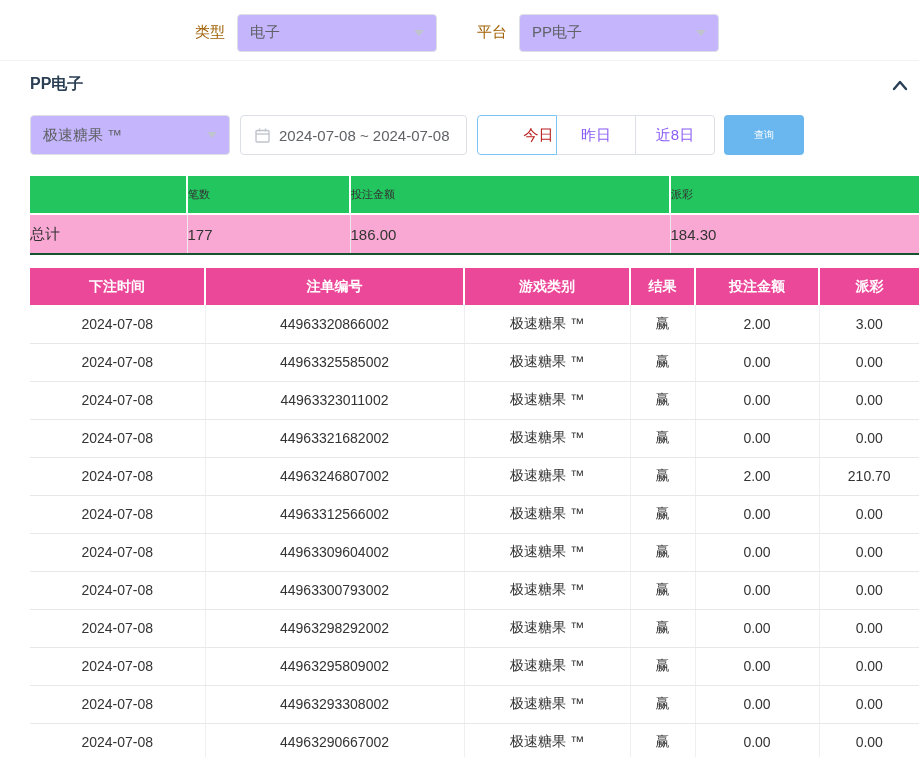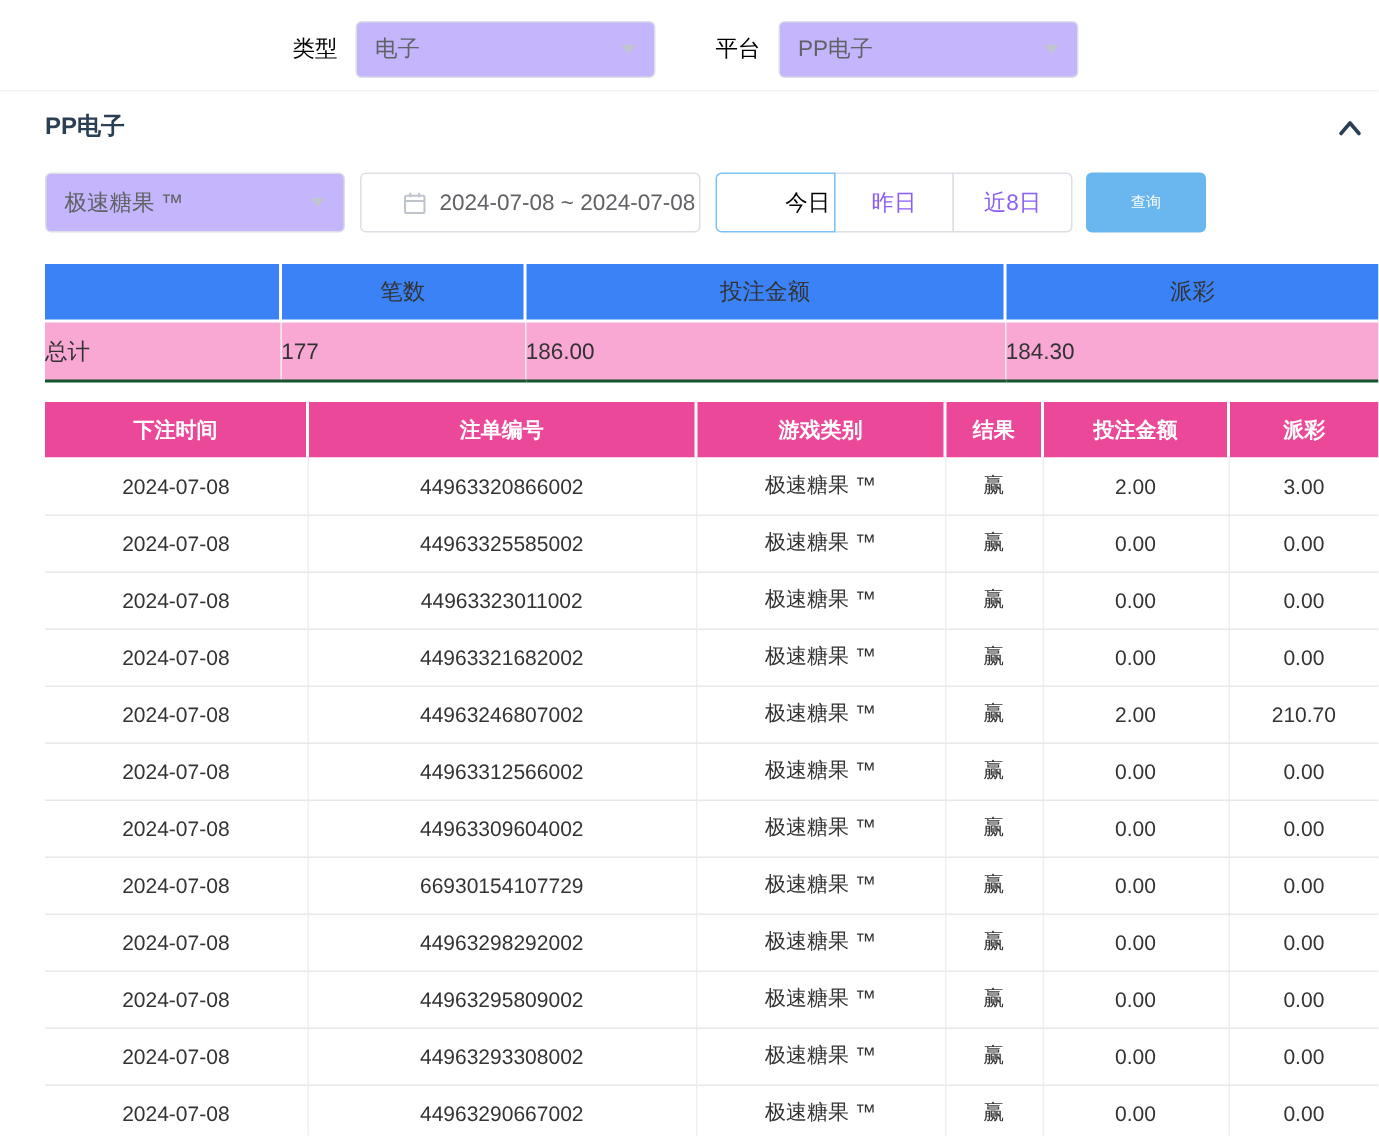--- a/index.html
+++ b/index.html
@@ -11,21 +11,21 @@
     color: #333;
   }
 
   
   .top-form {
     display: flex; align-items: center;
     padding: 5px 0 0 195px;
     height: 61px;
     border-bottom: 1px solid #f2f2f2;
   }
-  .form-label { font-size: 15px; color: #000000; margin-right: 12px; white-space: nowrap; }
+  .form-label { font-size: 15px; color: #a16207; margin-right: 12px; white-space: nowrap; }
   .select-box {
     width: 200px; height: 38px;
     border: 1px solid #dcdfe6; border-radius: 4px;
     background: #c4b5fd;
     display: flex; align-items: center; justify-content: space-between;
     padding: 0 12px;
     font-size: 15px; color: #606266;
     cursor: pointer;
   }
   .caret-down {
@@ -48,60 +48,60 @@
   .filter-row {
     display: flex; align-items: center;
     margin: 20px 0 0 30px;
   }
   .game-select { width: 200px; height: 40px; }
   .date-box {
     margin-left: 10px;
     width: 227px; height: 40px;
     border: 1px solid #dcdfe6; border-radius: 4px;
     display: flex; align-items: center;
-    padding: 0 28px;
+    padding: 0 14px;
     font-size: 15px; color: #606266;
     cursor: pointer;
     white-space: nowrap;
   }
   .calendar-icon { margin-right: 9px; flex: none; }
   .btn-group { display: flex; margin-left: 10px; }
   .quick-btn {
     width: 80px; height: 40px;
     background: #fff;
     border: 1px solid #dcdfe6;
     font-size: 15px; color: #8b5cf6;
     cursor: pointer;
     margin-left: -1px;
     font-family: inherit;
   }
   .quick-btn:first-child { margin-left: 0; border-radius: 4px 0 0 4px; }
   .quick-btn:last-child { border-radius: 0 4px 4px 0; }
   .quick-btn.active {
-    border-color: #7cc4f5; color: #000000;
+    border-color: #7cc4f5; color: #b91c1c;
     position: relative; z-index: 1; padding-left: 43px;
   }
   .search-btn {
     margin-left: 9px;
     width: 80px; height: 40px;
     background: #6ab7ef; color: #fff;
     border: none; border-radius: 4px;
     font-size: 10px;
     cursor: pointer;
     font-family: inherit;
   }
 
   
   table { border-collapse: collapse; table-layout: fixed; }
   .summary-table { width: 889px; margin: 21px 0 0 30px; }
   .summary-table th {
-    background: #3b82f6;
+    background: #22c55e;
     height: 38px;
-    font-size: 15px; font-weight: normal; color: #333;
-    text-align: center;
+    font-size: 11px; font-weight: normal; color: #333;
+    text-align: left;
     border-right: 2px solid #fff;
     border-bottom: 2px solid #fff;
   }
   .summary-table th:last-child { border-right: none; }
   .summary-table td {
     height: 40px;
     font-size: 15px; text-align: left; color: #333;
     border-right: 1px solid #ebebeb;
     border-bottom: 2px solid #14532d;
     background: #f9a8d4;
@@ -273,21 +273,21 @@
     <tr>
       <td>2024-07-08</td>
       <td>44963309604002</td>
       <td>极速糖果 ™</td>
       <td>赢</td>
       <td>0.00</td>
       <td>0.00</td>
     </tr>
     <tr>
       <td>2024-07-08</td>
-      <td>66930154107729</td>
+      <td>44963300793002</td>
       <td>极速糖果 ™</td>
       <td>赢</td>
       <td>0.00</td>
       <td>0.00</td>
     </tr>
     <tr>
       <td>2024-07-08</td>
       <td>44963298292002</td>
       <td>极速糖果 ™</td>
       <td>赢</td>

